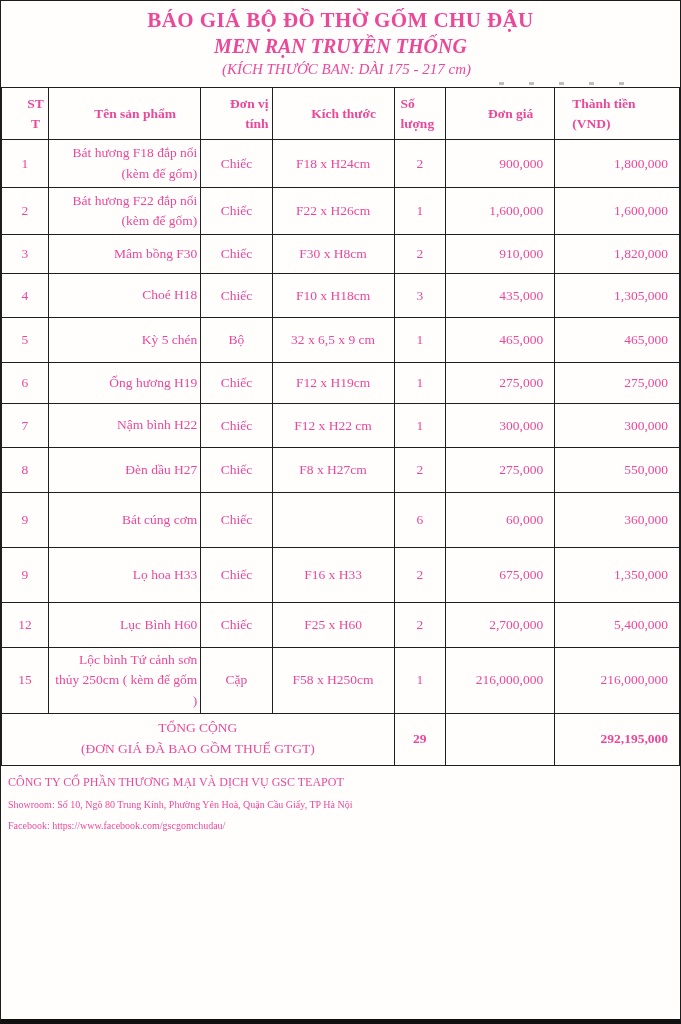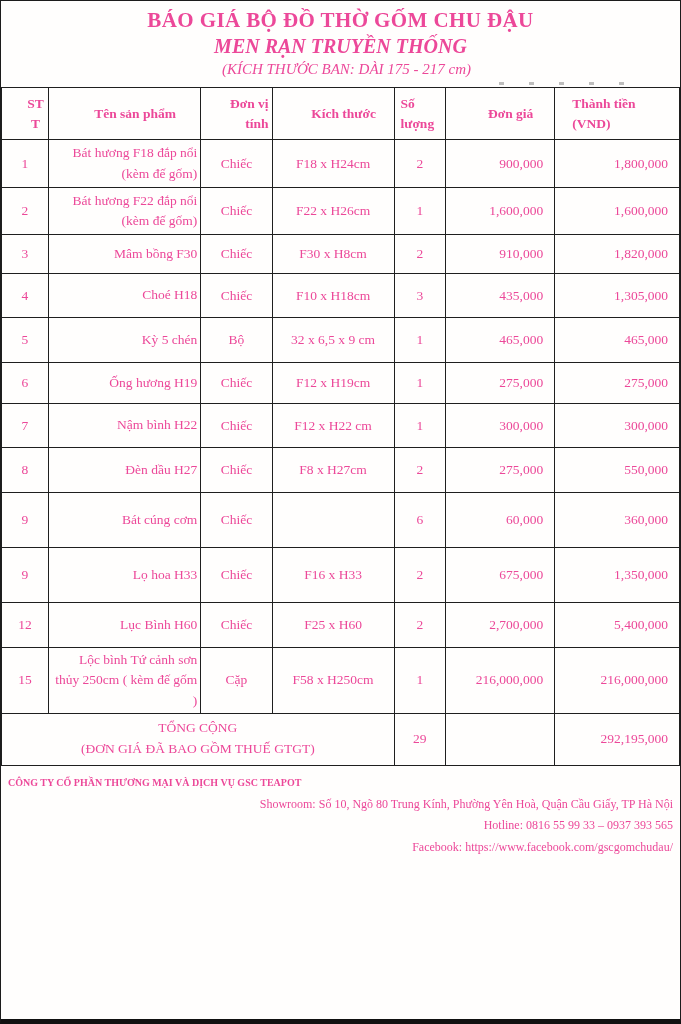--- a/index.html
+++ b/index.html
@@ -35,25 +35,25 @@
     word-wrap:break-word;
   }
   .price-table th { font-weight:bold; font-size:13.5px; line-height:1.45;padding-left:24px; }
   .c { text-align:center; }
   .l { text-align:left; }
   .r { text-align:right; padding-right:11px !important; }
   .pl10 { padding-left:10px !important;text-align:right; }
   .pl5  { padding-left:6px  !important; }
   .pl16 { padding-left:17px !important; }
   .name { text-align:right; padding-left:5px !important; line-height:1.5; }
-  .b { font-weight:normal; }
+  .b { font-weight:bold; }
   .total-label { text-align:center; font-weight:normal; font-size:14.5px; line-height:1.55; }
   .doc-footer { padding:5px 7px 0 7px; }
-  .company { font-weight:bold; font-size:10px; line-height:23px; }
-  .fline { font-size:12px; line-height:21.5px;text-align:right; }
+  .company { font-weight:normal; font-size:12px; line-height:23px; }
+  .fline { font-size:10px; line-height:21.5px; }
 </style>
 </head>
 <body>
 
 <div class="page">
 
   <div class="doc-header">
     <div class="title">BÁO GIÁ BỘ ĐỒ THỜ GỐM CHU ĐẬU</div>
     <div class="subtitle">MEN RẠN TRUYỀN THỐNG</div>
     <div class="size-note">(KÍCH THƯỚC BAN: DÀI 175 - 217 cm)</div>
@@ -198,17 +198,16 @@
         <td class="c b">29</td>
         <td></td>
         <td class="r b">292,195,000</td>
       </tr>
     </tbody>
   </table>
 
   <div class="doc-footer">
     <div class="company">CÔNG TY CỔ PHẦN THƯƠNG MẠI VÀ DỊCH VỤ GSC TEAPOT</div>
     <div class="fline">Showroom: Số 10, Ngõ 80 Trung Kính, Phường Yên Hoà, Quận Cầu Giấy, TP Hà Nội</div>
-    <div class="fline">Hotline: 0816 55 99 33 – 0937 393 565</div>
     <div class="fline">Facebook: https://www.facebook.com/gscgomchudau/</div>
   </div>
 
 </div>
 
 </body></html>

